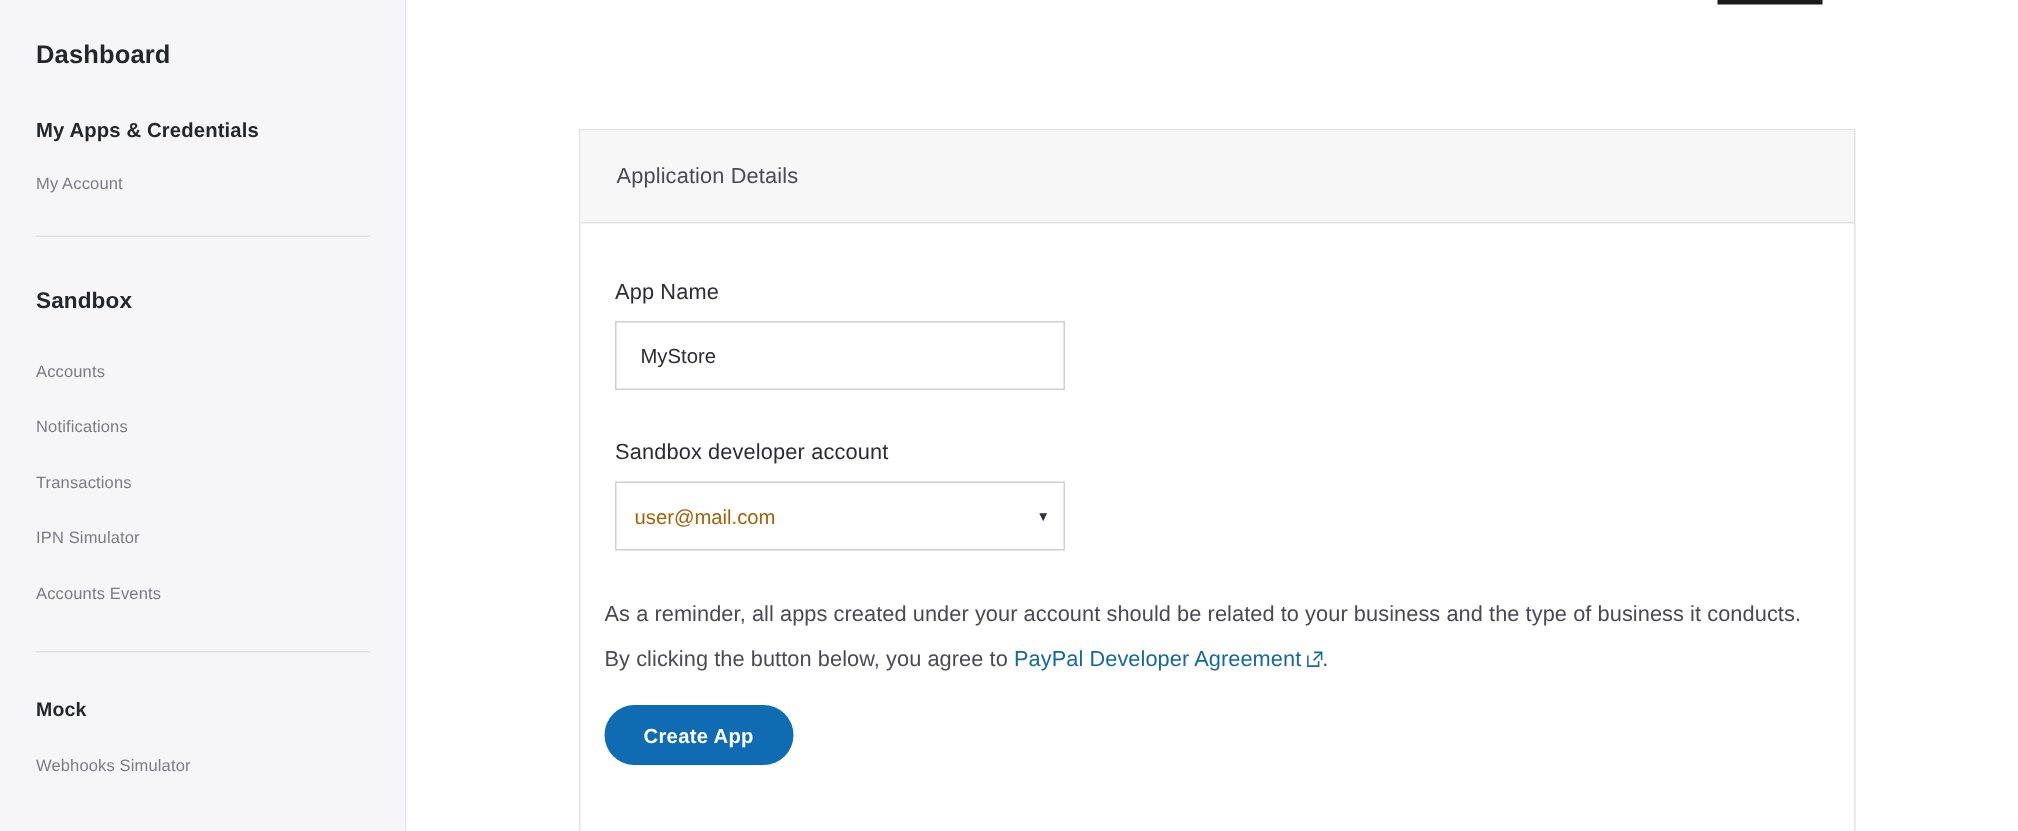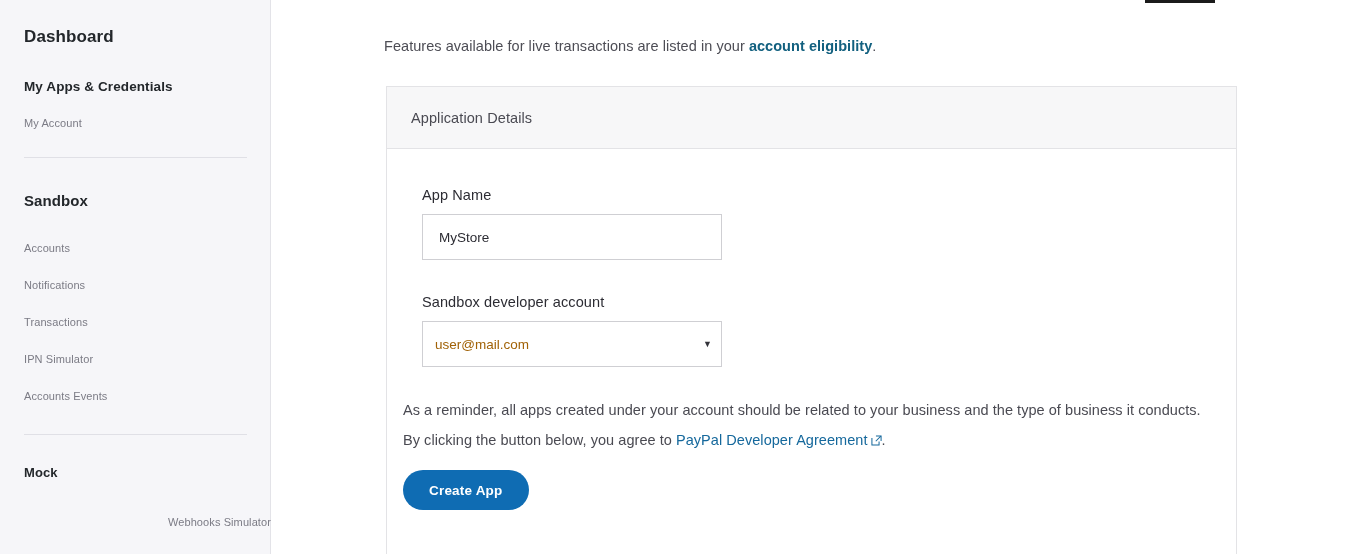--- a/index.html
+++ b/index.html
@@ -124,21 +124,21 @@
     border: 1px solid #cfcfd3;
     background: #ffffff;
     font-family: "Liberation Sans", sans-serif;
     font-size: 13.5px;
     color: #2c2c33;
     padding: 0 16px;
     outline: none;
     border-radius: 0;
     display: block;
   }
-  .field-block { margin-left: 19px; }
+  .field-block { margin-left: 7px; }
   .field-block.second { margin-top: 34px; }
 
   .select-wrap { position: relative; width: 300px; }
   .select-input {
     width: 300px;
     height: 46px;
     border: 1px solid #cfcfd3;
     background: #ffffff;
     font-size: 13.5px;
     color: #a16207;
@@ -233,32 +233,29 @@
     </div>
     <div class="nav-block" style="top:390px;">
       <div class="nav-item">Accounts Events</div>
     </div>
 
     <div class="nav-divider" style="top:434px;"></div>
 
     <div class="nav-block" style="top:465px;">
       <div class="nav-head" style="font-size:13px;">Mock</div>
     </div>
-    <div class="nav-block" style="top:516px;text-align:right;">
+    <div class="nav-block" style="top:505px;">
       <div class="nav-item">Webhooks Simulator</div>
     </div>
   </aside>
 
   <main class="main">
 
     <div class="top-cut-rule"></div>
 
-    <div class="intro-line">
-      <span>Features available for live transactions are listed in your </span><a href="#">account eligibility</a><span>.</span>
-    </div>
 
     <section class="card">
 
       <div class="card-header">
         <span class="card-header-title">Application Details</span>
       </div>
 
       <div class="card-body">
 
         <div class="field-block">

